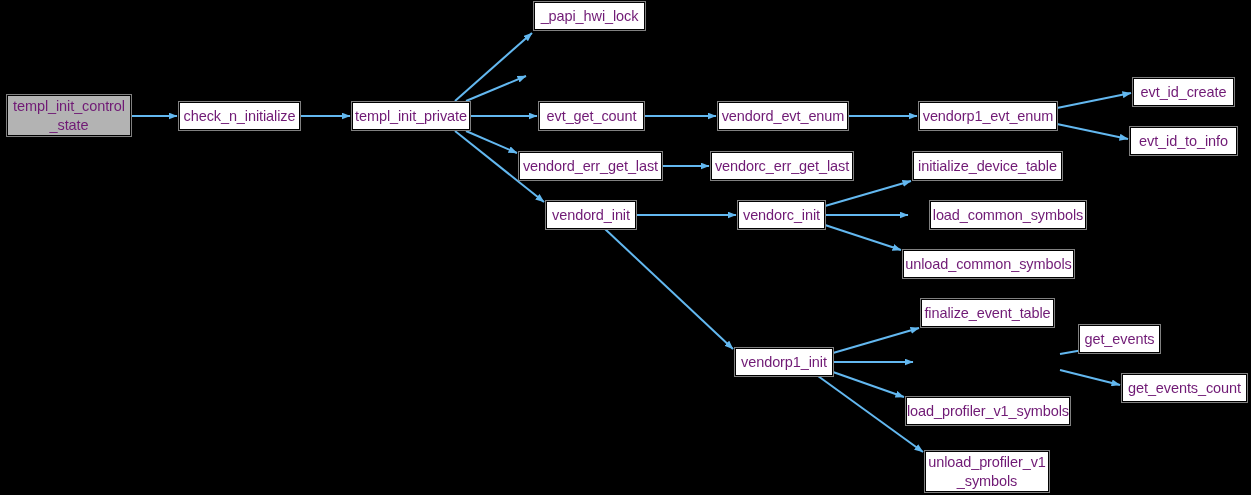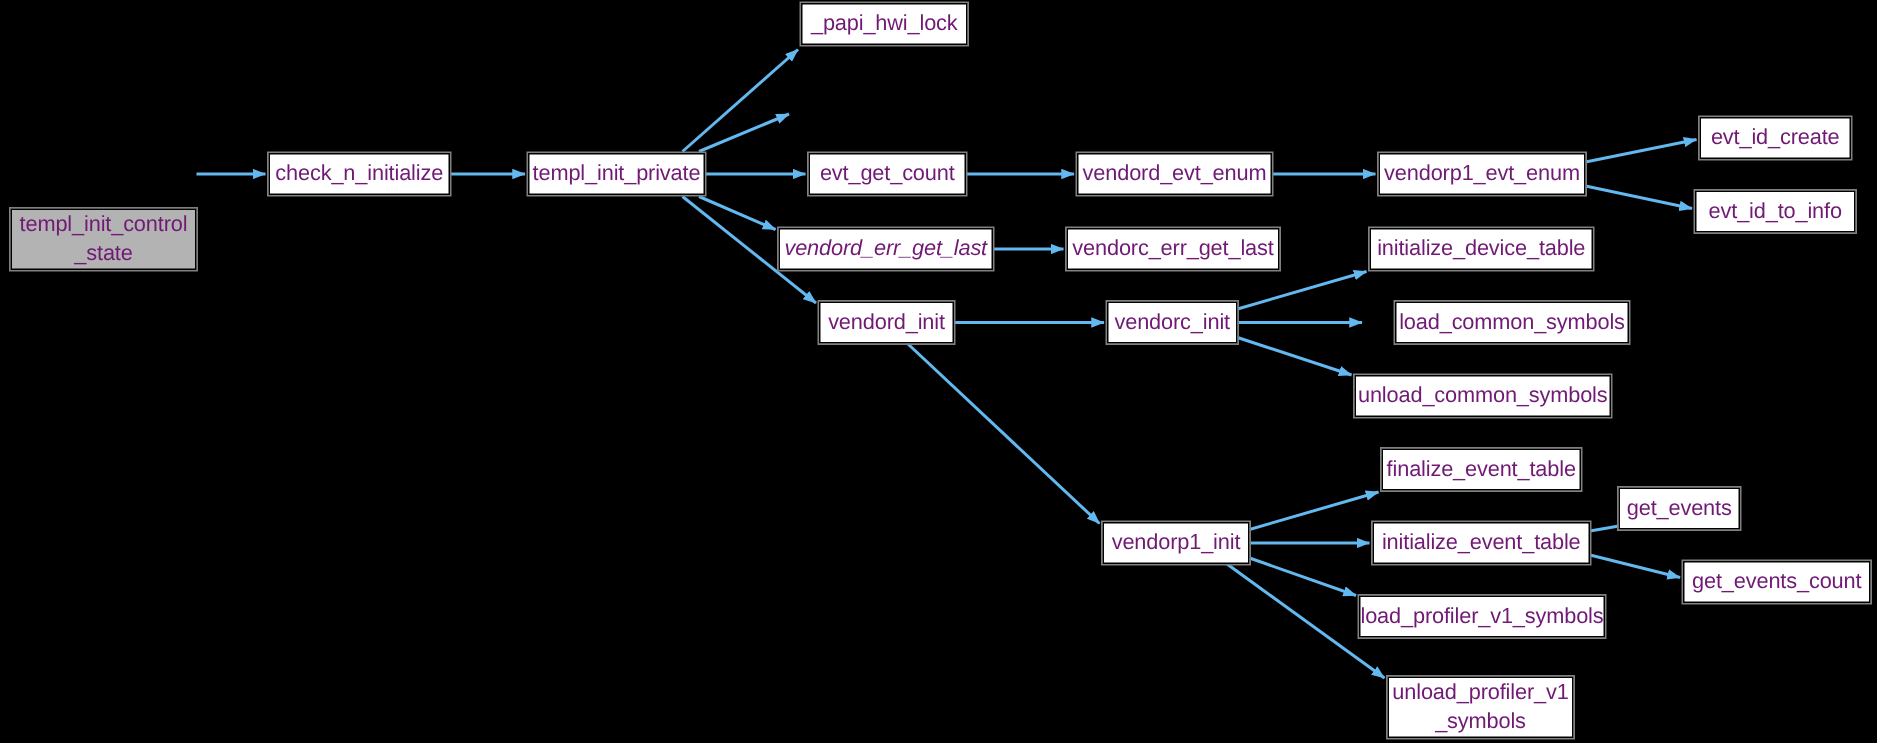--- a/index.html
+++ b/index.html
@@ -72,38 +72,37 @@
       <line x1="825" y1="225" x2="901" y2="250" stroke="#63b8f0" stroke-width="2" marker-end="url(#arrowhead)"></line>
       <line x1="1057" y1="108" x2="1131" y2="93" stroke="#63b8f0" stroke-width="2" marker-end="url(#arrowhead)"></line>
       <line x1="1057" y1="124" x2="1128" y2="139" stroke="#63b8f0" stroke-width="2" marker-end="url(#arrowhead)"></line>
       <line x1="833" y1="353" x2="919" y2="328" stroke="#63b8f0" stroke-width="2" marker-end="url(#arrowhead)"></line>
       <line x1="833" y1="362" x2="913" y2="362" stroke="#63b8f0" stroke-width="2" marker-end="url(#arrowhead)"></line>
       <line x1="833" y1="372" x2="904" y2="397" stroke="#63b8f0" stroke-width="2" marker-end="url(#arrowhead)"></line>
       <line x1="818" y1="376" x2="923" y2="452" stroke="#63b8f0" stroke-width="2" marker-end="url(#arrowhead)"></line>
       <line x1="1060" y1="354" x2="1141" y2="340" stroke="#63b8f0" stroke-width="2" marker-end="url(#arrowhead)"></line>
       <line x1="1060" y1="370" x2="1120" y2="385" stroke="#63b8f0" stroke-width="2" marker-end="url(#arrowhead)"></line>
     </svg>
-<div class="node root" style="left: 7px; top: 95px; width: 124px; height: 41px; margin-top: 44px;">templ_init_control
+<div class="node root" style="left: 7px; top: 95px; width: 124px; height: 41px;">templ_init_control
 _state</div>
     <div class="node" style="left: 179px; top: 102px; width: 121px; height: 28px;">check_n_initialize</div>
     <div class="node" style="left: 352px; top: 102px; width: 118px; height: 28px;">templ_init_private</div>
     <div class="node" style="left: 534px; top: 2px; width: 111px; height: 28px;">_papi_hwi_lock</div>
     <div class="node" style="left: 539px; top: 102px; width: 105px; height: 28px;">evt_get_count</div>
-    <div class="node" style="left: 519px; top: 152px; width: 143px; height: 28px; font-style: italic;">vendord_err_get_last</div>
+    <div class="node" style="left: 519px; top: 152px; width: 143px; height: 28px;">vendord_err_get_last</div>
     <div class="node" style="left: 546px; top: 201px; width: 90px; height: 28px;">vendord_init</div>
     <div class="node" style="left: 718px; top: 102px; width: 130px; height: 28px; text-align: right;">vendord_evt_enum</div>
     <div class="node" style="left: 711px; top: 152px; width: 142px; height: 28px;">vendorc_err_get_last</div>
     <div class="node" style="left: 738px; top: 201px; width: 87px; height: 28px;">vendorc_init</div>
     <div class="node" style="left: 735px; top: 348px; width: 98px; height: 28px;">vendorp1_init</div>
     <div class="node" style="left: 919px; top: 102px; width: 138px; height: 28px;">vendorp1_evt_enum</div>
     <div class="node" style="left: 913px; top: 152px; width: 149px; height: 28px;">initialize_device_table</div>
     <div class="node" style="left: 910px; top: 201px; width: 156px; height: 28px; margin-left: 20px;">load_common_symbols</div>
     <div class="node" style="left: 903px; top: 250px; width: 171px; height: 28px;">unload_common_symbols</div>
     <div class="node" style="left: 921px; top: 299px; width: 133px; height: 28px;">finalize_event_table</div>
-    <div class="node" style="left: 915px; top: 348px; width: 145px; height: 28px;">initialize_event_table</div>
     <div class="node" style="left: 906px; top: 397px; width: 164px; height: 28px;">load_profiler_v1_symbols</div>
     <div class="node" style="left: 925px; top: 451px; width: 124px; height: 41px;">unload_profiler_v1
 _symbols</div>
     <div class="node" style="left: 1133px; top: 78px; width: 101px; height: 28px;">evt_id_create</div>
     <div class="node" style="left: 1130px; top: 127px; width: 107px; height: 28px;">evt_id_to_info</div>
     <div class="node" style="left: 1079px; top: 325px; width: 81px; height: 28px;">get_events</div>
     <div class="node" style="left: 1122px; top: 374px; width: 125px; height: 28px;">get_events_count</div>
   </div>
 
 </body></html>

